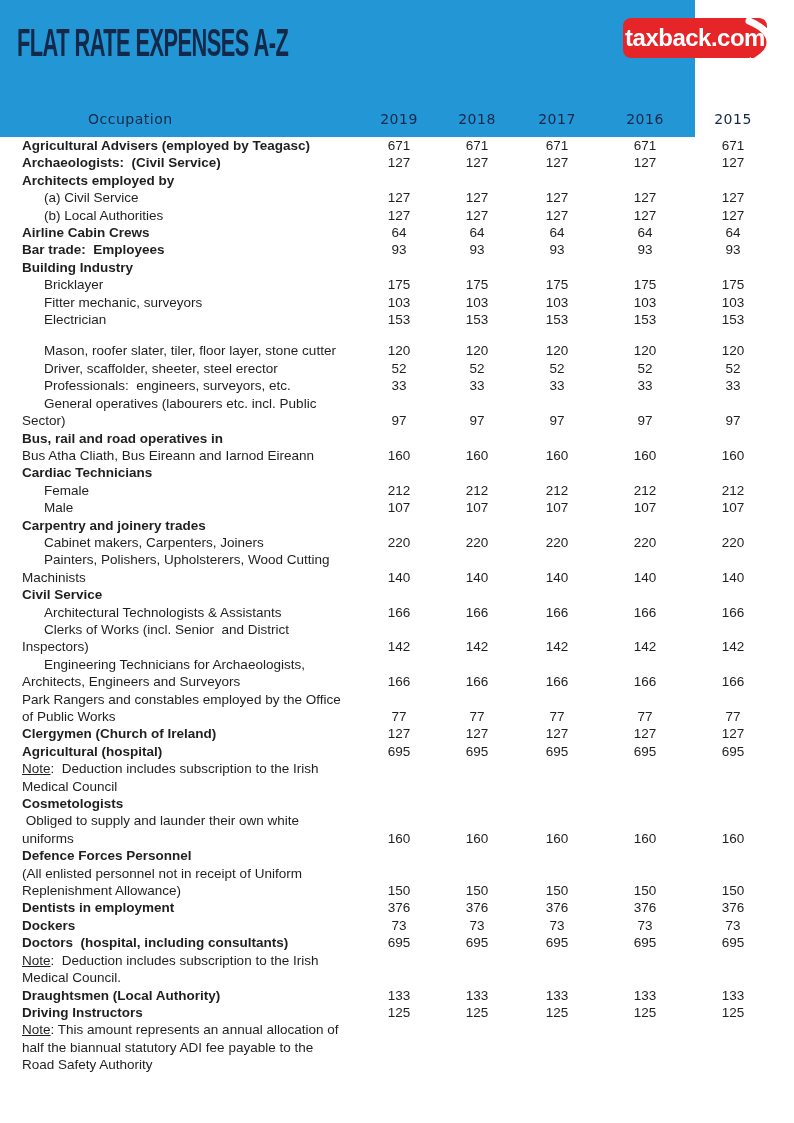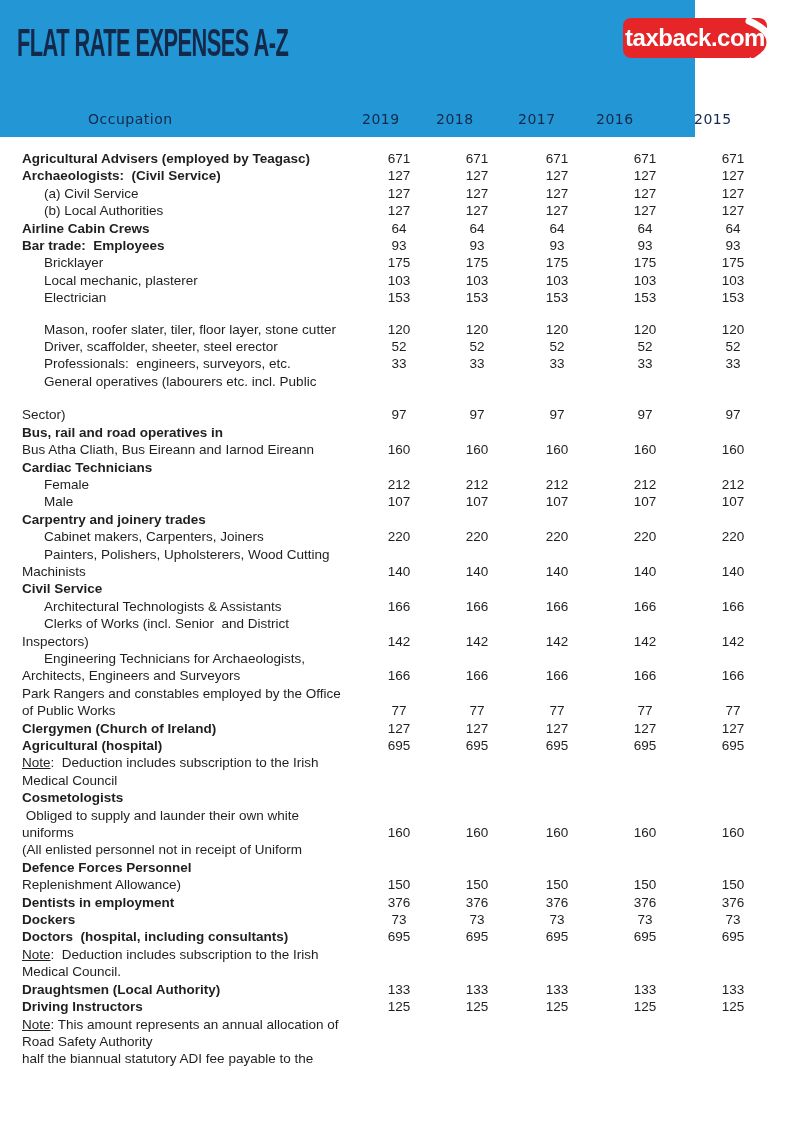--- a/index.html
+++ b/index.html
@@ -49,23 +49,23 @@
     grid-template-columns:340px 74px 82px 78px 98px 78px;
     padding-left:22px;
   }
   .colhead {
     position:absolute; left:0; bottom:10px; width:772px;
     font-family:"DejaVu Sans", sans-serif;
     font-size:14px; color:#14294a;
     letter-spacing:0.5px;
   }
   .colhead .occhead { margin-left:66px; }
-  .colhead .val { text-align:left; }
+  .colhead .val { text-align:center; }
   
-  .body { padding-top:13px; }
+  .body { }
   .body .row {
     font-size:13.5px;
     line-height:17.4px;
   }
   .occ { white-space:pre-wrap; }
   .bold { font-weight:bold; }
   .indent { padding-left:22px; }
   .val { text-align:center; }
   .spacer { height:14px; }
   u { text-decoration:underline; }
@@ -105,20 +105,23 @@
     </div>
     <div class="row">
       <span class="occ bold">Archaeologists:  (Civil Service)</span>
       <span class="val">127</span>
       <span class="val">127</span>
       <span class="val">127</span>
       <span class="val">127</span>
       <span class="val">127</span>
     </div>
     <div class="row">
+      <span class="occ bold">Architects employed by</span>
+    </div>
+    <div class="row">
       <span class="occ indent">(a) Civil Service</span>
       <span class="val">127</span>
       <span class="val">127</span>
       <span class="val">127</span>
       <span class="val">127</span>
       <span class="val">127</span>
     </div>
     <div class="row">
       <span class="occ indent">(b) Local Authorities</span>
       <span class="val">127</span>
@@ -137,29 +140,32 @@
     </div>
     <div class="row">
       <span class="occ bold">Bar trade:  Employees</span>
       <span class="val">93</span>
       <span class="val">93</span>
       <span class="val">93</span>
       <span class="val">93</span>
       <span class="val">93</span>
     </div>
     <div class="row">
+      <span class="occ bold">Building Industry</span>
+    </div>
+    <div class="row">
       <span class="occ indent">Bricklayer</span>
       <span class="val">175</span>
       <span class="val">175</span>
       <span class="val">175</span>
       <span class="val">175</span>
       <span class="val">175</span>
     </div>
     <div class="row">
-      <span class="occ indent">Local mechanic, plasterer</span>
+      <span class="occ indent">Fitter mechanic, surveyors</span>
       <span class="val">103</span>
       <span class="val">103</span>
       <span class="val">103</span>
       <span class="val">103</span>
       <span class="val">103</span>
     </div>
     <div class="row">
       <span class="occ indent">Electrician</span>
       <span class="val">153</span>
       <span class="val">153</span>
@@ -188,21 +194,21 @@
       <span class="occ indent">Professionals:  engineers, surveyors, etc.</span>
       <span class="val">33</span>
       <span class="val">33</span>
       <span class="val">33</span>
       <span class="val">33</span>
       <span class="val">33</span>
     </div>
     <div class="row">
       <span class="occ indent">General operatives (labourers etc. incl. Public</span>
     </div>
-    <div class="row" style="margin-top: 16px;">
+    <div class="row" style="margin-top: 0;">
       <span class="occ">Sector)</span>
       <span class="val">97</span>
       <span class="val">97</span>
       <span class="val">97</span>
       <span class="val">97</span>
       <span class="val">97</span>
     </div>
     <div class="row">
       <span class="occ bold">Bus, rail and road operatives in</span>
     </div>
@@ -329,24 +335,24 @@
     </div>
     <div class="row">
       <span class="occ">uniforms</span>
       <span class="val">160</span>
       <span class="val">160</span>
       <span class="val">160</span>
       <span class="val">160</span>
       <span class="val">160</span>
     </div>
     <div class="row">
+      <span class="occ bold">Defence Forces Personnel</span>
+    </div>
+    <div class="row">
       <span class="occ">(All enlisted personnel not in receipt of Uniform</span>
-    </div>
-    <div class="row">
-      <span class="occ bold">Defence Forces Personnel</span>
     </div>
     <div class="row">
       <span class="occ">Replenishment Allowance)</span>
       <span class="val">150</span>
       <span class="val">150</span>
       <span class="val">150</span>
       <span class="val">150</span>
       <span class="val">150</span>
     </div>
     <div class="row">
@@ -392,18 +398,18 @@
       <span class="val">125</span>
       <span class="val">125</span>
       <span class="val">125</span>
       <span class="val">125</span>
       <span class="val">125</span>
     </div>
     <div class="row">
       <span class="occ"><u>Note</u>: This amount represents an annual allocation of</span>
     </div>
     <div class="row">
+      <span class="occ">half the biannual statutory ADI fee payable to the</span>
+    </div>
+    <div class="row">
       <span class="occ">Road Safety Authority</span>
-    </div>
-    <div class="row">
-      <span class="occ">half the biannual statutory ADI fee payable to the</span>
     </div>
   </div>
 
 </body></html>

